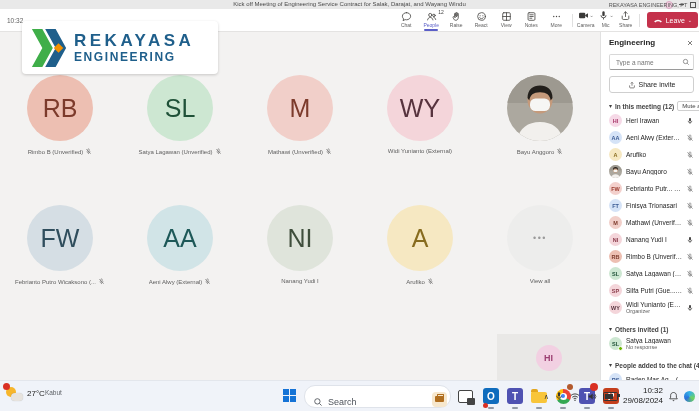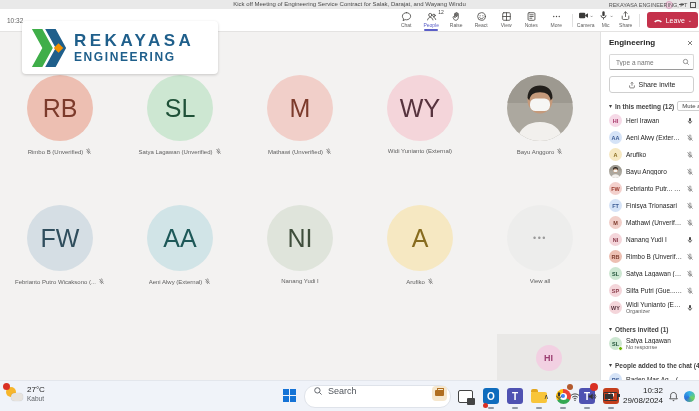--- a/index.html
+++ b/index.html
@@ -75,28 +75,28 @@
   .p-name{font-size:6.5px;color:#242424;white-space:nowrap;overflow:hidden;text-overflow:ellipsis;max-width:60px;}
   .p-sub{font-size:5.5px;color:#616161;white-space:nowrap;}
   .p-mic{margin-left:auto;display:flex;align-items:center;}
   
   #taskbar{position:absolute;left:0;right:0;bottom:0;height:30px;background:#f0f3f9;border-top:1px solid #e3e6ec;z-index:50;}
   #tb-weather{position:absolute;left:5px;top:4px;display:flex;align-items:center;gap:4px;}
   #w-icon{position:relative;width:18px;height:18px;}
   #w-sun{position:absolute;left:1px;top:2px;width:10px;height:10px;border-radius:50%;background:#f7b62c;}
   #w-cloud{position:absolute;right:0;bottom:2px;width:12px;height:8px;border-radius:5px;background:#e7e3de;box-shadow:0 0 1px rgba(0,0,0,.25);}
   #w-badge{position:absolute;left:-2px;top:-2px;width:7px;height:7px;border-radius:50%;background:#d93025;}
-  #w-txt{display:flex;flex-direction:column;line-height:1.2;}
+  #w-txt{display:flex;line-height:1.2;}
   #w-temp{font-size:8px;color:#1c1c1c;}
   #w-desc{font-size:6.5px;color:#5f6368;}
   #tb-center{position:absolute;left:283px;top:0;height:30px;display:flex;align-items:center;gap:7px;}
   #start-btn{width:14px;height:14px;display:grid;grid-template-columns:6px 6px;grid-template-rows:6px 6px;gap:1px;}
   #start-btn span{background:#1573d6;}
   #search-pill{width:147px;height:23px;border-radius:11px;background:#fff;border:1px solid #dfe3ea;display:flex;
-               align-items:flex-start;gap:5px;padding:0 3px 0 8px;box-sizing:border-box;}
+               align-items:flex-end;gap:5px;padding:0 3px 0 8px;box-sizing:border-box;}
   #search-pill .s-lbl{font-size:9px;color:#50555c;flex:1;}
   #briefcase{width:15px;height:15px;border-radius:4px;background:#f6e7cd;display:flex;align-items:center;justify-content:center;}
   #briefcase i{display:block;width:9px;height:6px;background:#b06e1f;border-radius:1px;position:relative;}
   #briefcase i::before{content:"";position:absolute;left:2px;top:-2px;width:5px;height:2px;border:1px solid #b06e1f;border-bottom:0;border-radius:1px 1px 0 0;}
   #taskview{width:13px;height:11px;border:1px solid #444;border-radius:2px;background:#fff;position:relative;}
   #taskview::after{content:"";position:absolute;right:-3px;bottom:-3px;width:8px;height:7px;background:#444;border-radius:1px;}
   .tb-app{position:relative;width:22px;height:26px;display:flex;align-items:center;justify-content:center;}
   .tb-app .runbar{position:absolute;bottom:0;left:8px;width:6px;height:2px;border-radius:2px;background:#9199a5;}
   .appsq{width:16px;height:16px;border-radius:3px;color:#fff;font-weight:bold;font-size:10px;display:flex;align-items:center;justify-content:center;}
   .folder{width:16px;height:11px;background:#f8c53a;border-radius:1px 2px 2px 2px;position:relative;margin-top:3px;}

